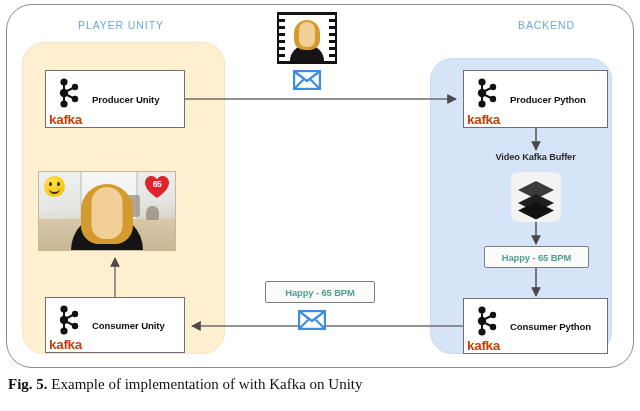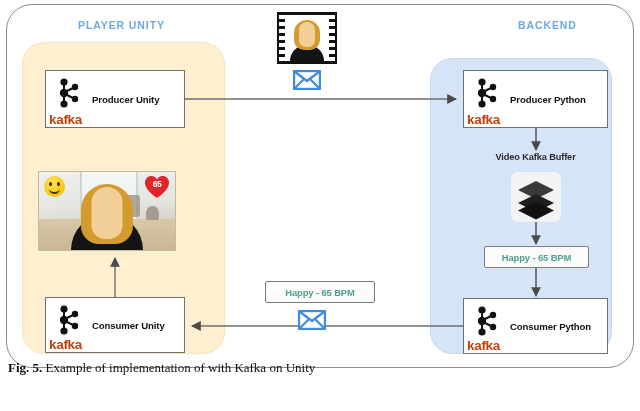--- a/index.html
+++ b/index.html
@@ -25,21 +25,21 @@
     border: 1.4px solid #8c8c8c;
     border-radius: 26px;
     background: #ffffff;
     box-sizing: border-box;
   }
 
   
   .section-title {
     position: absolute;
     font-size: 10.5px;
-    font-weight: bold;
+    font-weight: normal;
     letter-spacing: 0.9px;
     color: #6aa9e4;
     white-space: nowrap;
   }
   #player-title { left: 78px;  top: 19px; }
   #backend-title { left: 518px; top: 19px; }
 
   
   .lane {
     position: absolute;
@@ -366,24 +366,24 @@
     top: 0;
     width: 640px;
     height: 411px;
     pointer-events: none;
   }
 
   
   #caption {
     position: absolute;
     left: 8px;
-    top: 360px;
+    top: 375px;
     width: 626px;
     font-family: "Liberation Serif", serif;
-    font-size: 13px;
+    font-size: 15px;
     color: #111111;
     line-height: 1.25;
     white-space: nowrap;
   }
   #caption .fignum { font-weight: bold; }
 </style>
 </head>
 <body>
 
 <div id="figure-frame"></div>

